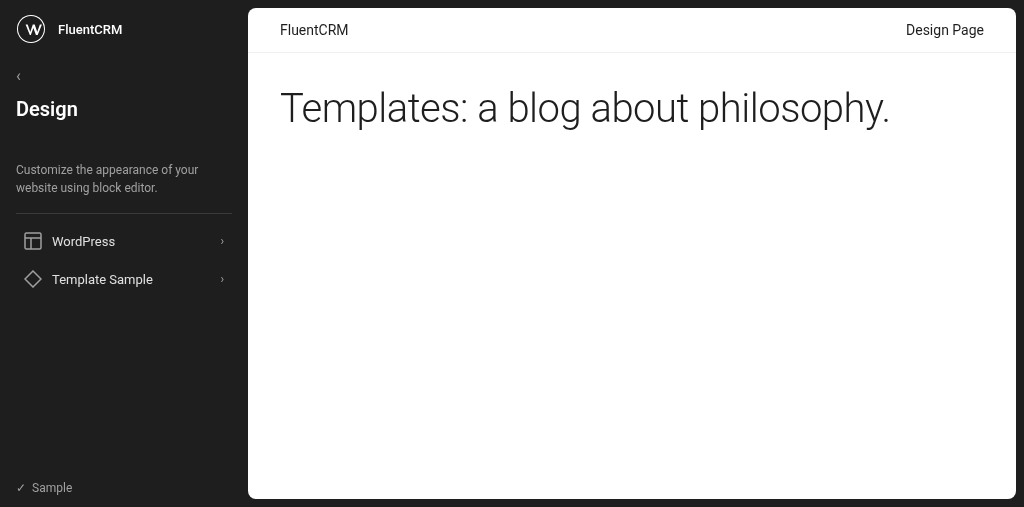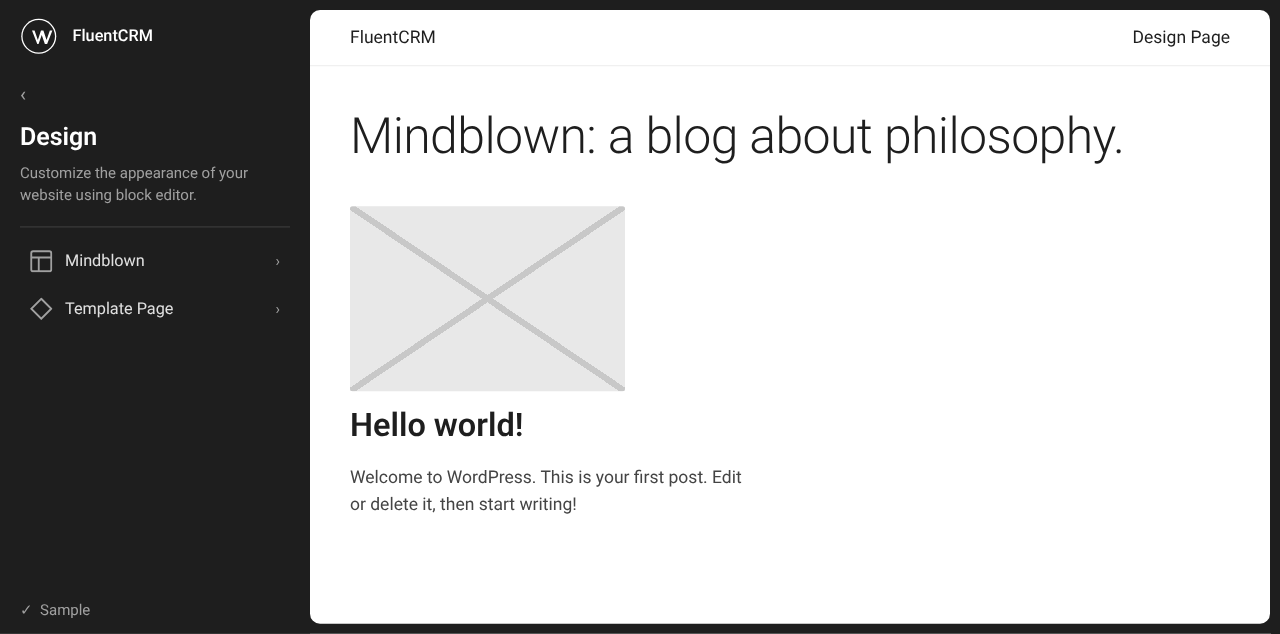--- a/index.html
+++ b/index.html
@@ -61,20 +61,21 @@
       font-size: 20px;
       font-weight: 600;
       padding: 4px 23px 8px 16px;
     }
 
     .section-description {
       color: #a0a0a0;
       font-size: 12px;
       line-height: 1.5;
       padding: 0 16px 16px 16px;
+      margin-top: 32px;
     }
 
     .nav-item {
       display: flex;
       align-items: center;
       justify-content: space-between;
       padding: 10px 16px;
       color: #e0e0e0;
       cursor: pointer;
       border-radius: 4px;
@@ -239,48 +240,43 @@
   <div class="sidebar-divider"></div>
 
   <div class="nav-item">
     <div class="nav-item-left">
 
       <svg class="nav-item-icon" viewBox="0 0 18 18" fill="none" xmlns="http://www.w3.org/2000/svg">
         <rect x="1" y="1" width="16" height="16" rx="1.5" stroke="#a0a0a0" stroke-width="1.5" fill="none"></rect>
         <line x1="1" y1="6" x2="17" y2="6" stroke="#a0a0a0" stroke-width="1.5"></line>
         <line x1="7" y1="6" x2="7" y2="17" stroke="#a0a0a0" stroke-width="1.5"></line>
       </svg>
-      <span class="nav-item-label">Mindblown</span>
+      <span class="nav-item-label">WordPress</span>
     </div>
     <span class="nav-item-chevron">›</span>
   </div>
 
   <div class="nav-item">
     <div class="nav-item-left">
 
       <svg class="nav-item-icon" viewBox="0 0 18 18" fill="none" xmlns="http://www.w3.org/2000/svg">
         <polygon points="9,1 17,9 9,17 1,9" stroke="#a0a0a0" stroke-width="1.5" fill="none"></polygon>
       </svg>
-      <span class="nav-item-label">Template Page</span>
+      <span class="nav-item-label">Template Sample</span>
     </div>
     <span class="nav-item-chevron">›</span>
   </div>
 
   <div class="sidebar-footer">
     <span class="saved-check">✓</span>
     <span>Sample</span>
   </div>
 </div>
 
 <div class="main-content">
   <div class="site-header">
     <span class="site-name">FluentCRM</span>
     <span class="site-nav-link">Design Page</span>
   </div>
   <div class="site-body">
-    <h1 class="blog-title">Mindblown: a blog about philosophy.</h1>
-    <div class="post-card">
-      <div class="post-image-placeholder"></div>
-      <h2 class="post-title">Hello world!</h2>
-      <p class="post-excerpt">Welcome to WordPress. This is your first post. Edit or delete it, then start writing!</p>
-    </div>
+    <h1 class="blog-title">Templates: a blog about philosophy.</h1>
   </div>
 </div>
 
 </body></html>

